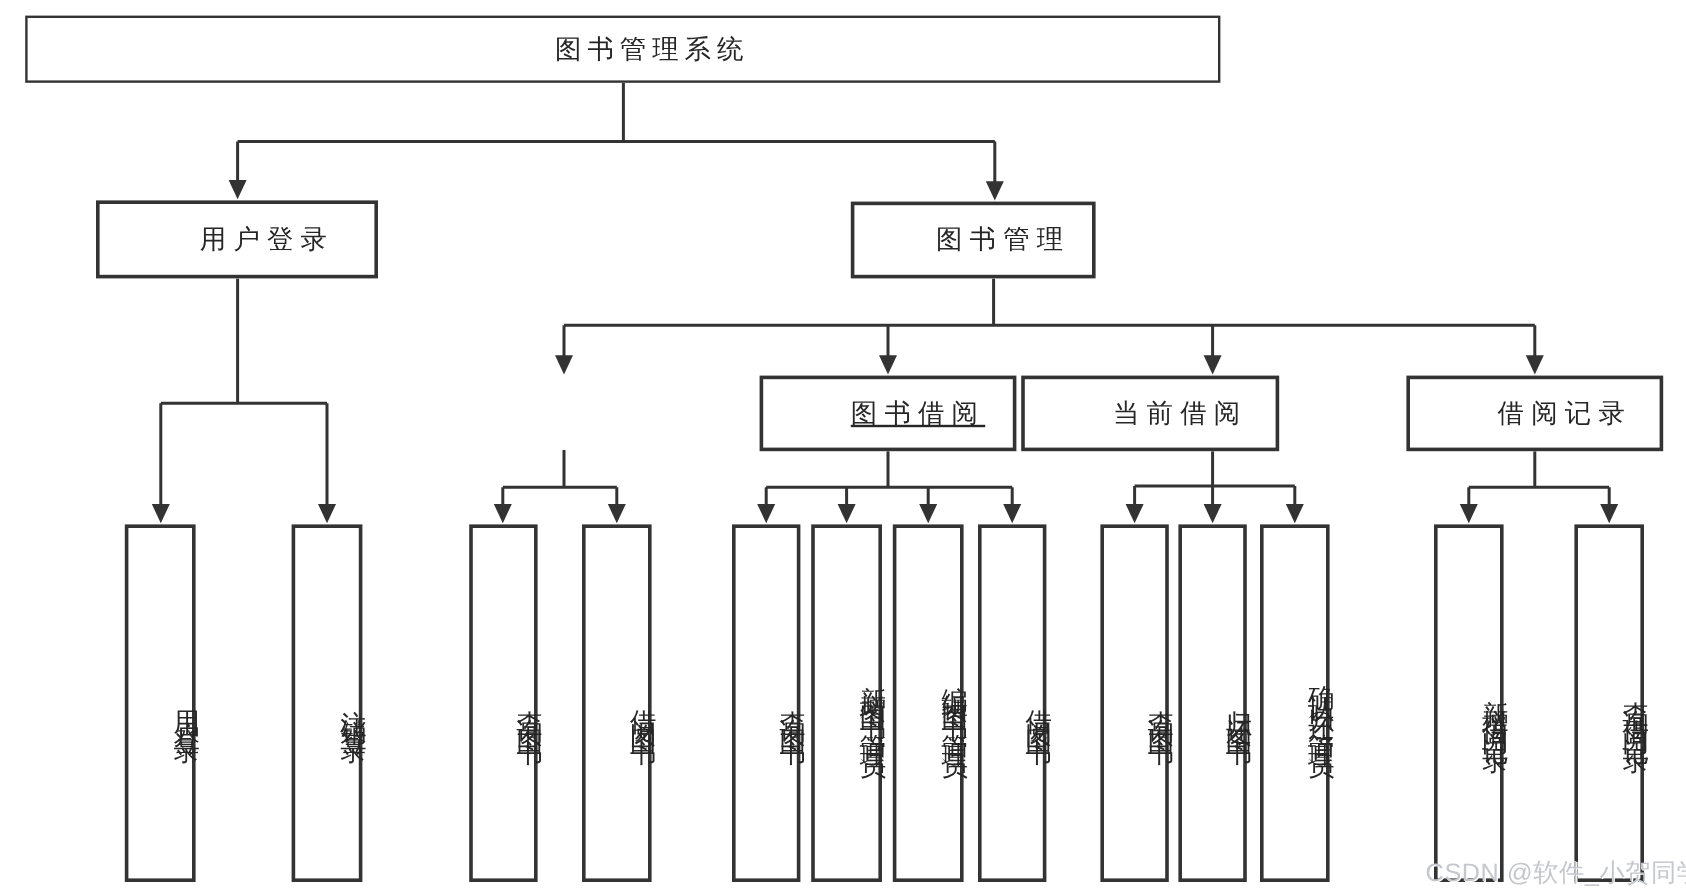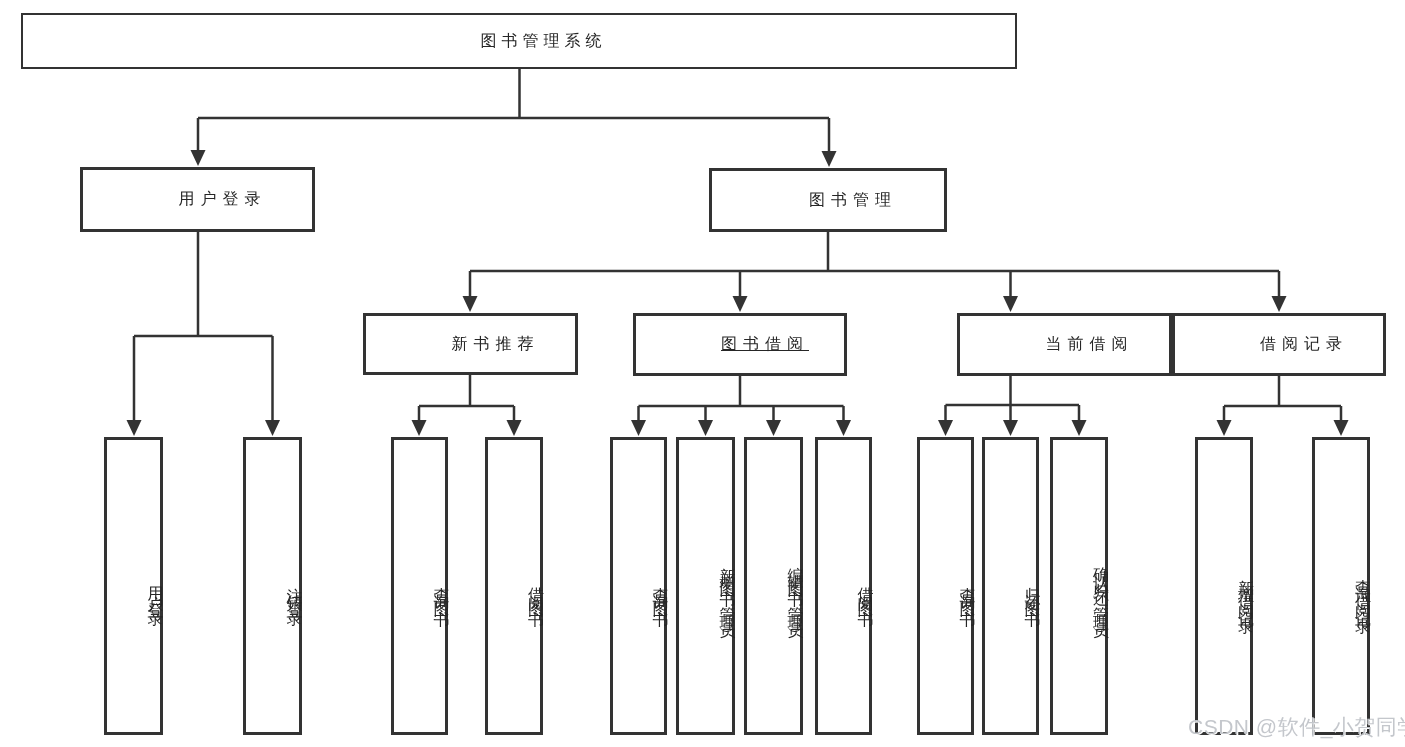--- a/index.html
+++ b/index.html
@@ -11,21 +11,21 @@
     overflow:hidden;
   }
   #wires{position:absolute;left:0;top:0;z-index:1;}
   .box{
     position:absolute;
     box-sizing:border-box;
     background:#fff;
     border:3px solid #333333;
     display:flex;align-items:center;justify-content:center;
     color:#262626;
-    font-size:16px;
+    font-size:22px;
     z-index:2;
     padding-left:44px;
   }
   .hbox span{letter-spacing:6px;margin-right:-6px;white-space:nowrap;}
   .root{border-width:2px;}
   .root span{letter-spacing:5px;margin-right:-5px;}
   .vbox span{
     writing-mode:vertical-rl;
     text-orientation:mixed;
     letter-spacing:8px;
@@ -82,31 +82,28 @@
     </g>
   </svg>
 
   <div class="box hbox root" style="left:21px;top:13px;width:996px;height:56px;">
     <span>图书管理系统</span>
   </div>
 
   <div class="box hbox" style="left:80px;top:167px;width:235px;height:65px;">
     <span>用户登录</span>
   </div>
-  <div class="box hbox" style="left:709px;top:168px;width:238px;height:64px;">
+  <div class="box hbox" style="left:709px;top:168px;width:204px;height:64px;">
     <span>图书管理</span>
   </div>
 
-  <div class="box hbox" style="left:363px;top:313px;width:215px;height:62px;">
-    <span>新书推荐</span>
-  </div>
   <div class="box hbox" style="left:633px;top:313px;width:214px;height:63px;text-decoration:underline;">
     <span>图书借阅</span>
   </div>
-  <div class="box hbox" style="left:957px;top:313px;width:215px;height:63px;">
+  <div class="box hbox" style="left:851px;top:313px;width:215px;height:63px;">
     <span>当前借阅</span>
   </div>
   <div class="box hbox" style="left:1172px;top:313px;width:214px;height:63px;">
     <span>借阅记录</span>
   </div>
 
   <div class="box vbox" style="left:104px;top:437px;width:59px;height:298px;">
     <span>用户登录</span>
   </div>
   <div class="box vbox" style="left:243px;top:437px;width:59px;height:298px;">

